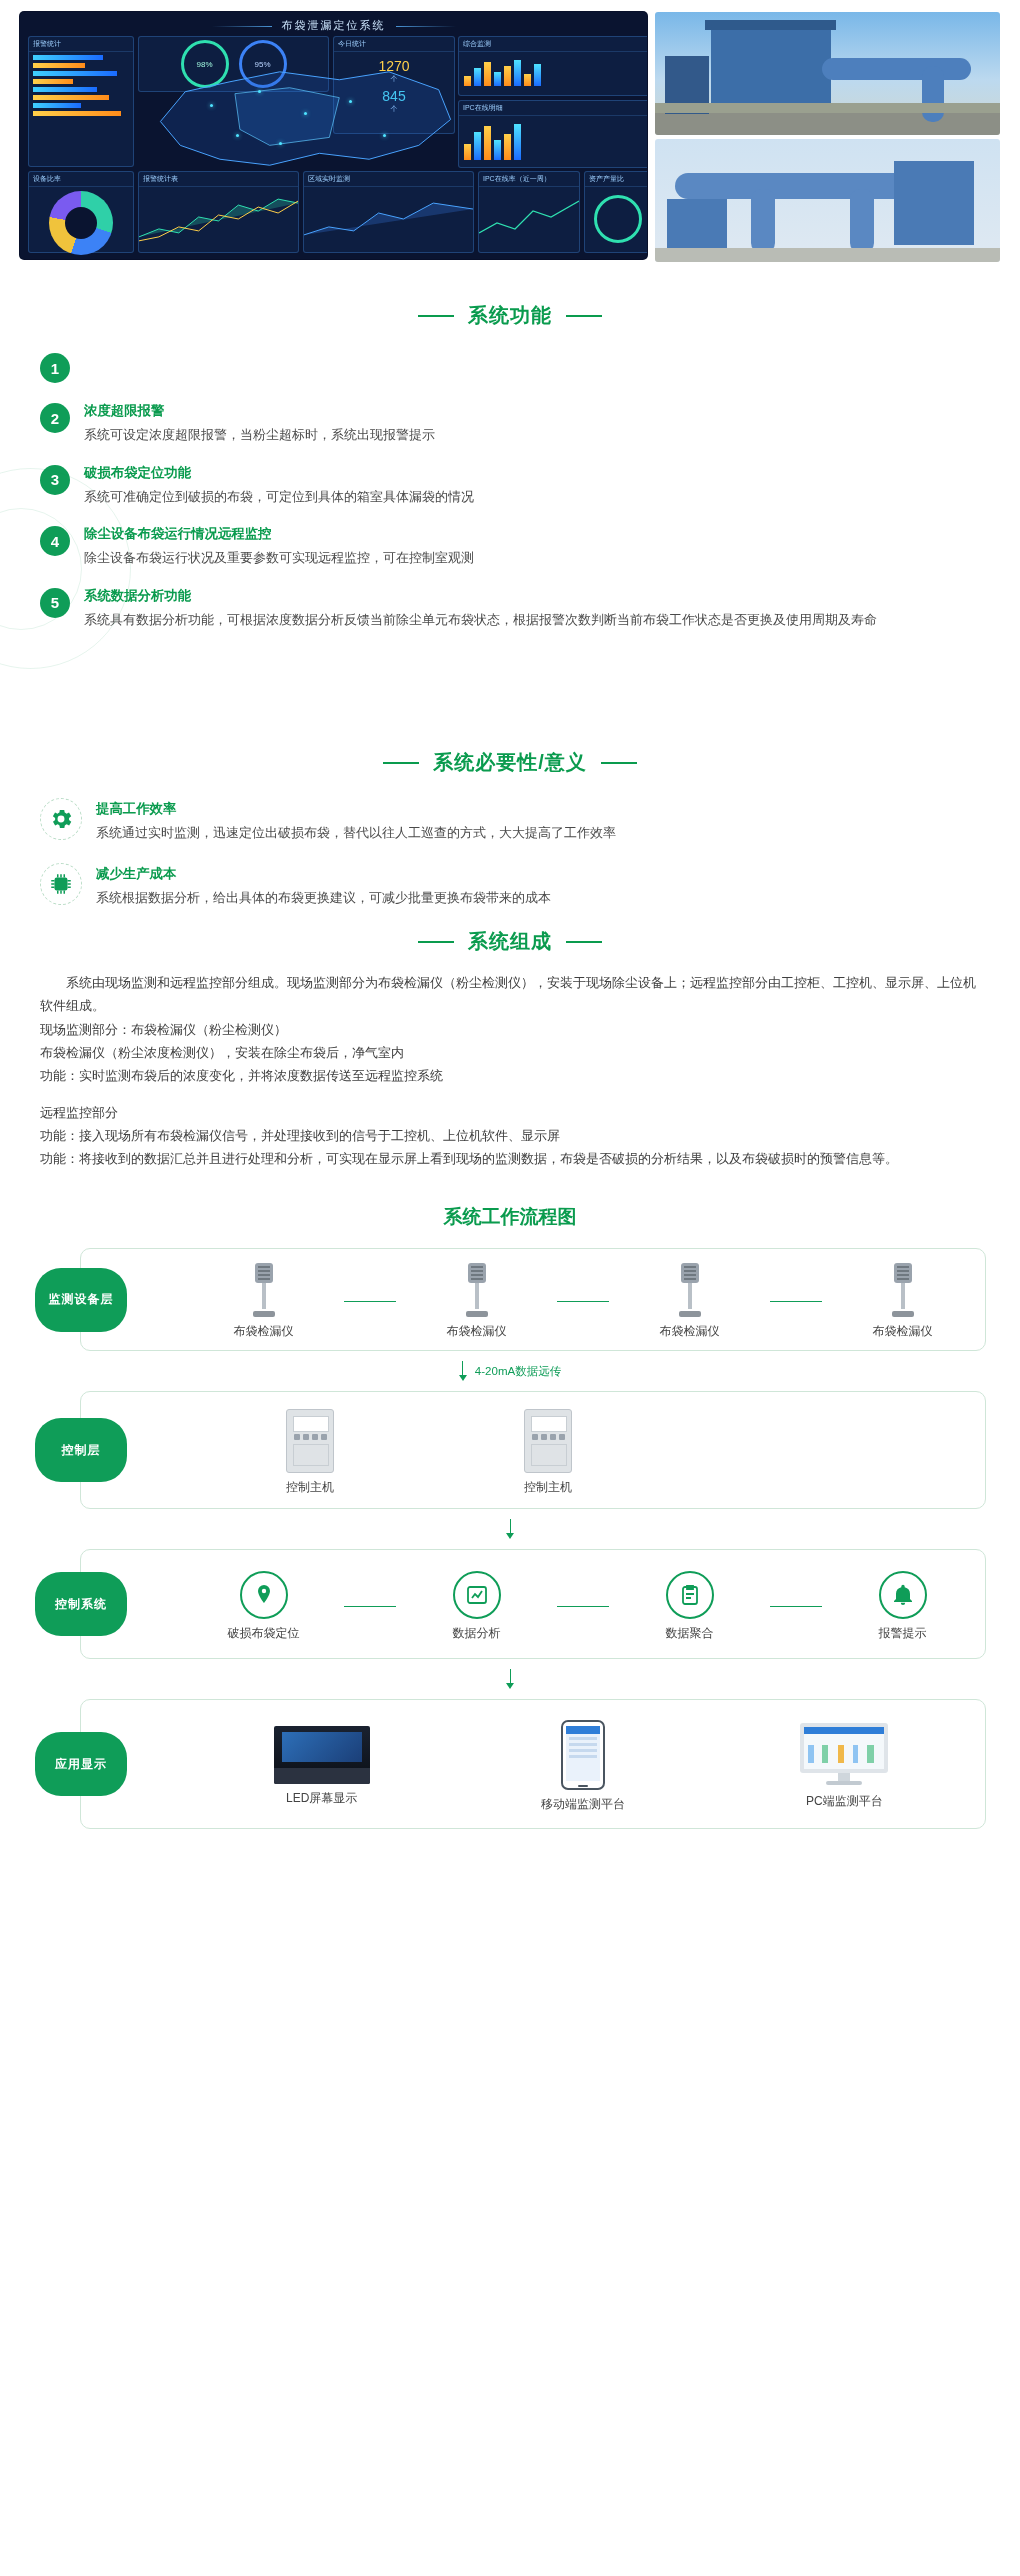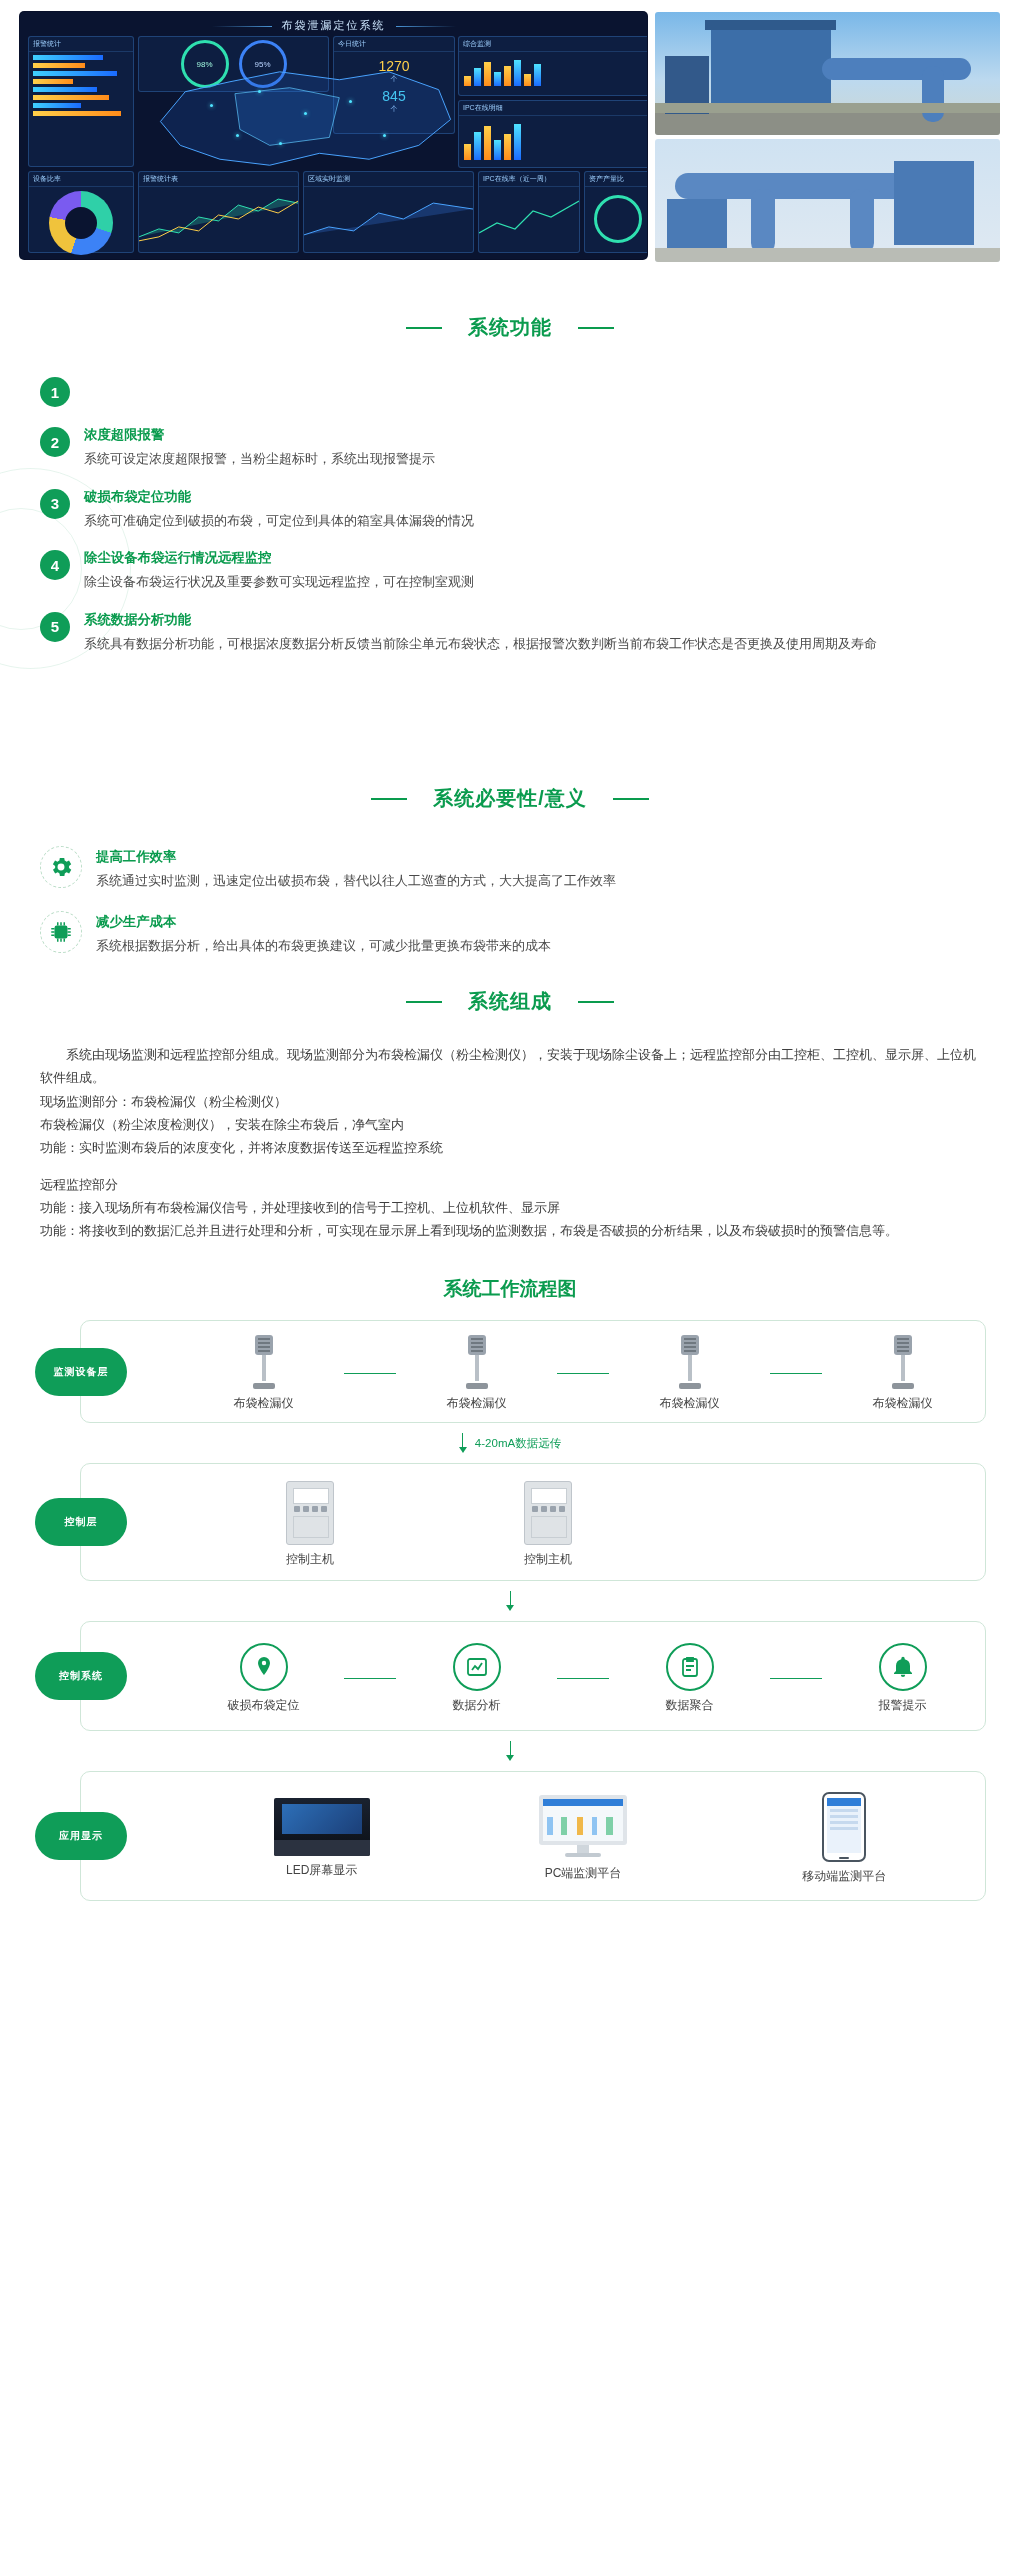--- a/index.html
+++ b/index.html
@@ -46,21 +46,21 @@
   .photo-col{display:flex;flex-direction:column;gap:4px;}
   .sky{position:absolute;inset:0;background:linear-gradient(180deg,#79b7e8 0%,#bcd9ef 55%,#cfd7cf 100%);}
   .bagfilter{position:absolute;background:#3c6ea8;}
   .duct{position:absolute;background:#4d7fbd;border-radius:40px;}
   .ground{position:absolute;left:0;right:0;bottom:0;height:22px;background:#8c8f86;}
   .photo2 .sky{background:linear-gradient(180deg,#cfe2f2 0%,#dfe9f2 100%);}
 
   
   .sec-head{display:flex;align-items:center;justify-content:center;gap:14px;margin:40px 0 22px;}
   .sec-head .line{width:36px;height:2px;background:#0a9b4e;}
-  .sec-head h2{font-size:20px;color:#0a9b4e;margin:12px;font-weight:bold;letter-spacing:1px;}
+  .sec-head h2{font-size:20px;color:#0a9b4e;margin:0;font-weight:bold;letter-spacing:1px;}
 
   
   .features{padding:0 40px;}
   .feat{display:flex;gap:14px;margin-bottom:18px;align-items:flex-start;}
   .num{
     flex:0 0 auto;width:30px;height:30px;border-radius:50%;background:#0f9d58;color:#fff;
     display:flex;align-items:center;justify-content:center;font-size:15px;font-weight:bold;margin-top:2px;
   }
   .feat .txt{padding-top:1px;}
   .feat .ft{color:#0a9b4e;font-size:13.4px;margin:0 0 5px;font-weight:bold;}
@@ -83,21 +83,21 @@
   
   .flow-head{display:flex;align-items:center;justify-content:center;margin:34px 0 18px;}
   .flow-head h2{font-size:19px;color:#0a9b4e;margin:0;font-weight:bold;}
   .flow{padding:0 34px 40px;}
   .flow-row{
     position:relative;border:1px solid #cfe6d8;border-radius:10px;margin-bottom:0;padding:14px 10px 10px 110px;min-height:74px;
     display:flex;align-items:center;justify-content:space-around;
   }
   .row-tag{
     position:absolute;left:0px;top:50%;transform:translate(0px,-50%);
-    width:92px;height:48px;border-radius:26px;background:#0f9d58;color:#fff;font-size:10px;
+    width:92px;height:64px;border-radius:26px;background:#0f9d58;color:#fff;font-size:12px;
     display:flex;align-items:center;justify-content:center;font-weight:bold;letter-spacing:1px;
     margin-left:-46px;
   }
   .flow-wrap{position:relative;padding-left:46px;}
   .node{display:flex;flex-direction:column;align-items:center;gap:6px;width:129px;}
   .node .cap{font-size:12px;color:#444;}
   .detector{width:22px;height:54px;position:relative;}
   .detector .head{position:absolute;top:0;left:2px;width:18px;height:20px;background:#9aa3ad;border-radius:3px;}
   .detector .head:after{content:"";position:absolute;left:3px;top:3px;width:12px;height:14px;background:repeating-linear-gradient(180deg,#6f7880 0 2px,#9aa3ad 2px 4px);}
   .detector .rod{position:absolute;top:20px;left:9px;width:4px;height:26px;background:#b9c0c7;}
@@ -518,42 +518,42 @@
       <div class="flow-row" style="min-height:104px;">
         <div class="row-tag">应用显示</div>
         <div class="node">
           <div class="screen-img screen-led">
               <div class="wall"></div>
               <div class="desk"></div>
             </div>
           <div class="cap">LED屏幕显示</div>
         </div>
         <div class="node">
-          <div class="monitor">
-            <div class="bez"></div>
-              <div class="vp">
-                <div class="bluebar"></div>
-                <div class="chartln"></div>
-              </div>
-              <div class="stand"></div>
-              <div class="foot"></div>
-          </div>
-          <div class="cap">PC端监测平台</div>
-        </div>
-        <div class="node">
           <div class="phone">
               <div class="pv">
                 <div class="hd"></div>
                 <div class="ln"></div>
                 <div class="ln"></div>
                 <div class="ln"></div>
                 <div class="ln"></div>
               </div>
               <div class="hm"></div>
             </div>
           <div class="cap">移动端监测平台</div>
         </div>
+        <div class="node">
+          <div class="monitor">
+            <div class="bez"></div>
+              <div class="vp">
+                <div class="bluebar"></div>
+                <div class="chartln"></div>
+              </div>
+              <div class="stand"></div>
+              <div class="foot"></div>
+          </div>
+          <div class="cap">PC端监测平台</div>
+        </div>
       </div>
     </div>
 
   </div>
 </div>
 
 
 </body></html>

